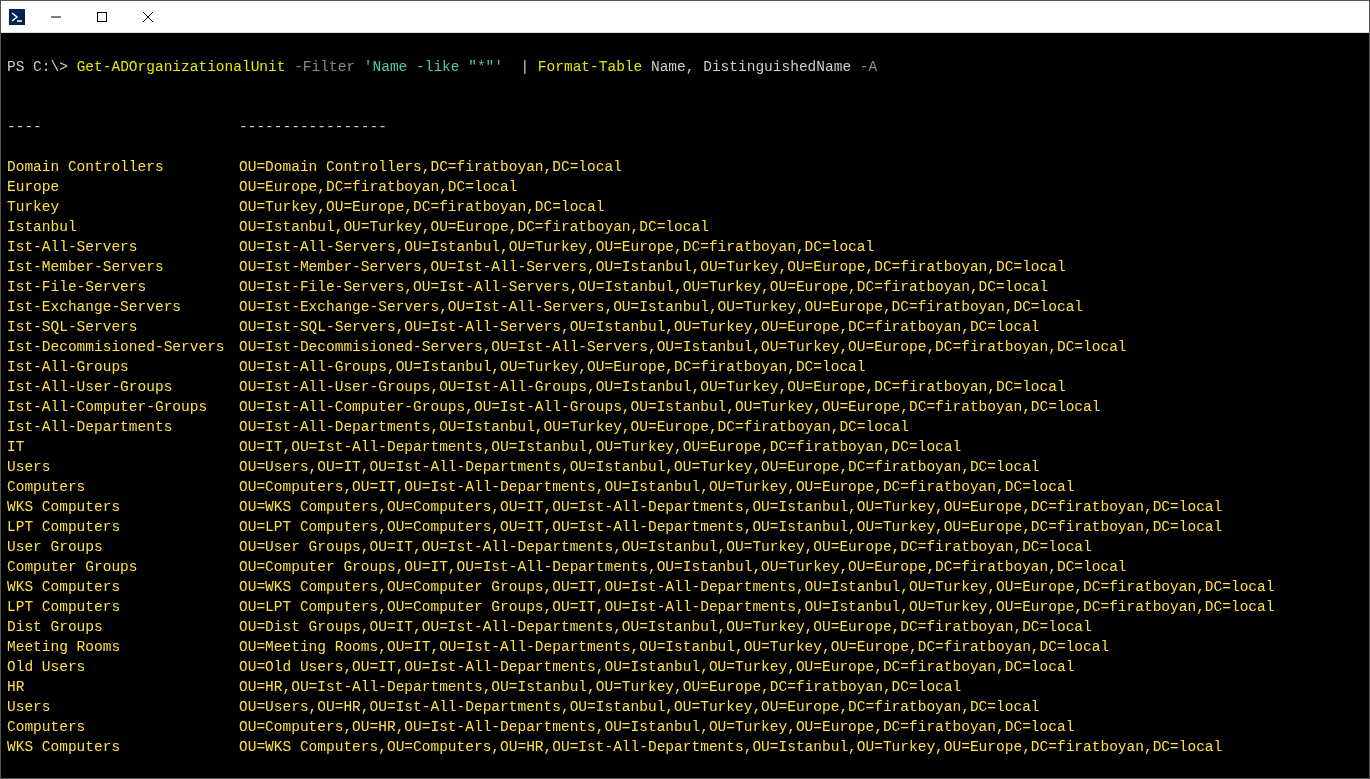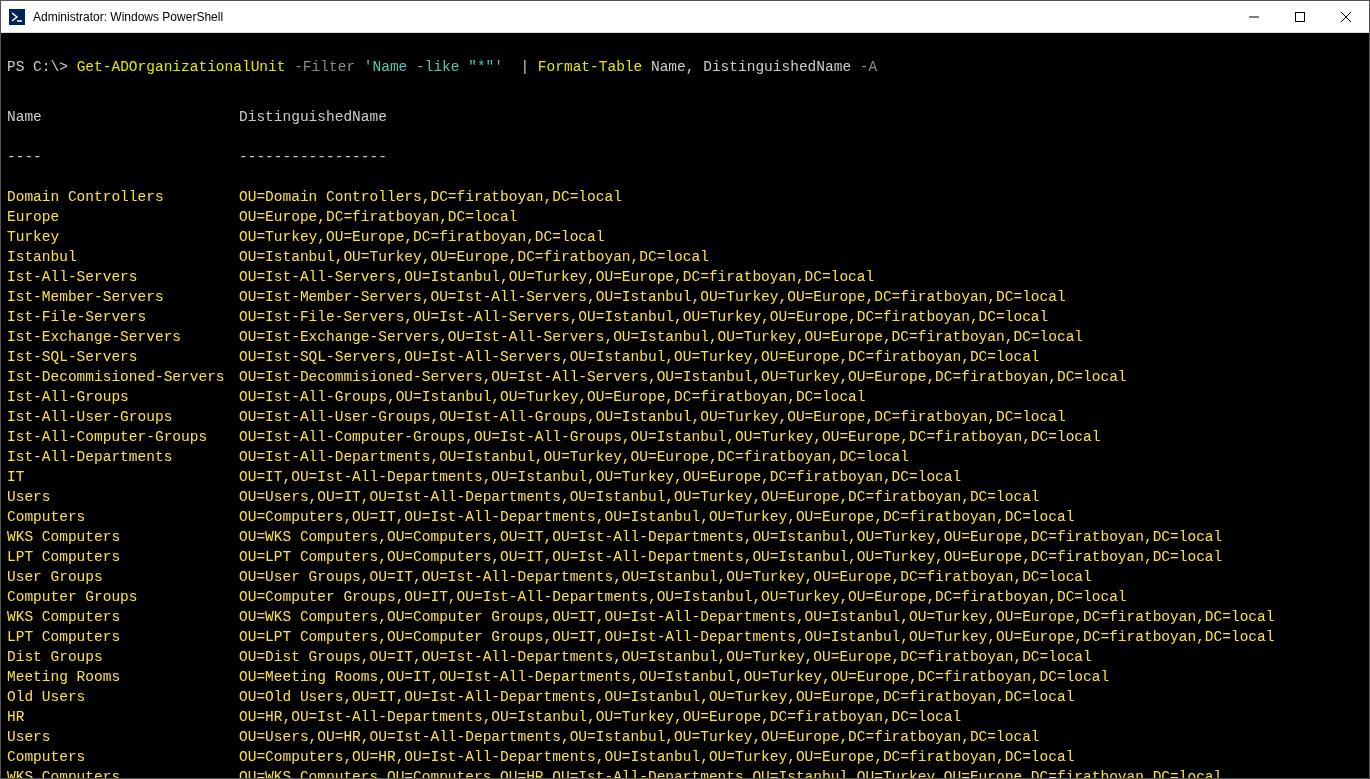--- a/index.html
+++ b/index.html
@@ -58,21 +58,21 @@
     flex: 1;
     background: #000000;
     color: #cccccc;
     padding: 4px 6px;
     font-size: 14.5px;
     line-height: 20px;
     white-space: pre;
     overflow: hidden;
     font-family: Consolas, "Courier New", monospace;
   }
-  .prompt-line { margin-bottom: 10px; }
+  .prompt-line { margin-bottom: 20px; }
   .ps-prompt { color: #cccccc; }
   .ps-cmd { color: #e6e600; }
   .ps-param { color: #888888; }
   .ps-string { color: #4ec9b0; }
   .ps-pipe { color: #cccccc; }
   .headers { color: #cccccc; }
   .row { color: #fde047; }
   .col-name { display: inline-block; width: 232px; }
   .col-dn { display: inline-block; }
 </style>
@@ -81,21 +81,20 @@
 
 <div class="window">
   <div class="titlebar">
     <span class="app-icon">
       <svg viewBox="0 0 16 16">
           <rect width="16" height="16" fill="#012456"></rect>
           <path d="M3 4 L8 8 L3 12" stroke="#fff" stroke-width="1.5" fill="none"></path>
           <line x1="8" y1="12" x2="13" y2="12" stroke="#fff" stroke-width="1.5"></line>
         </svg>
     </span>
-    <span class="title-text">Administrator: Windows PowerShell</span>
     <div class="window-controls">
       <button class="win-btn">
         <svg viewBox="0 0 10 10">
             <line x1="0" y1="5" x2="10" y2="5" stroke="#000" stroke-width="1"></line>
           </svg>
       </button>
       <button class="win-btn">
         <svg viewBox="0 0 10 10">
             <rect x="0.5" y="0.5" width="9" height="9" fill="none" stroke="#000" stroke-width="1"></rect>
           </svg>
@@ -104,17 +103,16 @@
         <svg viewBox="0 0 10 10">
             <line x1="0" y1="0" x2="10" y2="10" stroke="#000" stroke-width="1"></line>
             <line x1="10" y1="0" x2="0" y2="10" stroke="#000" stroke-width="1"></line>
           </svg>
       </button>
     </div>
   </div>
 
   <div class="terminal">
 <div class="prompt-line"><span class="ps-prompt">PS C:\&gt; </span><span class="ps-cmd">Get-ADOrganizationalUnit</span><span class="ps-param"> -Filter </span><span class="ps-string">'Name -like "*"'</span><span class="ps-pipe">  | </span><span class="ps-cmd">Format-Table</span><span class="ps-prompt"> Name, DistinguishedName </span><span class="ps-param">-A</span></div>
-<div class="headers"><span class="col-name">Name</span><span class="col-dn">DistinguishedName</span></div>
 <div class="headers"><span class="col-name">----</span><span class="col-dn">-----------------</span></div>
 <div id="rows-container"><div class="row"><span class="col-name">Domain Controllers</span><span class="col-dn">OU=Domain Controllers,DC=firatboyan,DC=local</span></div><div class="row"><span class="col-name">Europe</span><span class="col-dn">OU=Europe,DC=firatboyan,DC=local</span></div><div class="row"><span class="col-name">Turkey</span><span class="col-dn">OU=Turkey,OU=Europe,DC=firatboyan,DC=local</span></div><div class="row"><span class="col-name">Istanbul</span><span class="col-dn">OU=Istanbul,OU=Turkey,OU=Europe,DC=firatboyan,DC=local</span></div><div class="row"><span class="col-name">Ist-All-Servers</span><span class="col-dn">OU=Ist-All-Servers,OU=Istanbul,OU=Turkey,OU=Europe,DC=firatboyan,DC=local</span></div><div class="row"><span class="col-name">Ist-Member-Servers</span><span class="col-dn">OU=Ist-Member-Servers,OU=Ist-All-Servers,OU=Istanbul,OU=Turkey,OU=Europe,DC=firatboyan,DC=local</span></div><div class="row"><span class="col-name">Ist-File-Servers</span><span class="col-dn">OU=Ist-File-Servers,OU=Ist-All-Servers,OU=Istanbul,OU=Turkey,OU=Europe,DC=firatboyan,DC=local</span></div><div class="row"><span class="col-name">Ist-Exchange-Servers</span><span class="col-dn">OU=Ist-Exchange-Servers,OU=Ist-All-Servers,OU=Istanbul,OU=Turkey,OU=Europe,DC=firatboyan,DC=local</span></div><div class="row"><span class="col-name">Ist-SQL-Servers</span><span class="col-dn">OU=Ist-SQL-Servers,OU=Ist-All-Servers,OU=Istanbul,OU=Turkey,OU=Europe,DC=firatboyan,DC=local</span></div><div class="row"><span class="col-name">Ist-Decommisioned-Servers</span><span class="col-dn">OU=Ist-Decommisioned-Servers,OU=Ist-All-Servers,OU=Istanbul,OU=Turkey,OU=Europe,DC=firatboyan,DC=local</span></div><div class="row"><span class="col-name">Ist-All-Groups</span><span class="col-dn">OU=Ist-All-Groups,OU=Istanbul,OU=Turkey,OU=Europe,DC=firatboyan,DC=local</span></div><div class="row"><span class="col-name">Ist-All-User-Groups</span><span class="col-dn">OU=Ist-All-User-Groups,OU=Ist-All-Groups,OU=Istanbul,OU=Turkey,OU=Europe,DC=firatboyan,DC=local</span></div><div class="row"><span class="col-name">Ist-All-Computer-Groups</span><span class="col-dn">OU=Ist-All-Computer-Groups,OU=Ist-All-Groups,OU=Istanbul,OU=Turkey,OU=Europe,DC=firatboyan,DC=local</span></div><div class="row"><span class="col-name">Ist-All-Departments</span><span class="col-dn">OU=Ist-All-Departments,OU=Istanbul,OU=Turkey,OU=Europe,DC=firatboyan,DC=local</span></div><div class="row"><span class="col-name">IT</span><span class="col-dn">OU=IT,OU=Ist-All-Departments,OU=Istanbul,OU=Turkey,OU=Europe,DC=firatboyan,DC=local</span></div><div class="row"><span class="col-name">Users</span><span class="col-dn">OU=Users,OU=IT,OU=Ist-All-Departments,OU=Istanbul,OU=Turkey,OU=Europe,DC=firatboyan,DC=local</span></div><div class="row"><span class="col-name">Computers</span><span class="col-dn">OU=Computers,OU=IT,OU=Ist-All-Departments,OU=Istanbul,OU=Turkey,OU=Europe,DC=firatboyan,DC=local</span></div><div class="row"><span class="col-name">WKS Computers</span><span class="col-dn">OU=WKS Computers,OU=Computers,OU=IT,OU=Ist-All-Departments,OU=Istanbul,OU=Turkey,OU=Europe,DC=firatboyan,DC=local</span></div><div class="row"><span class="col-name">LPT Computers</span><span class="col-dn">OU=LPT Computers,OU=Computers,OU=IT,OU=Ist-All-Departments,OU=Istanbul,OU=Turkey,OU=Europe,DC=firatboyan,DC=local</span></div><div class="row"><span class="col-name">User Groups</span><span class="col-dn">OU=User Groups,OU=IT,OU=Ist-All-Departments,OU=Istanbul,OU=Turkey,OU=Europe,DC=firatboyan,DC=local</span></div><div class="row"><span class="col-name">Computer Groups</span><span class="col-dn">OU=Computer Groups,OU=IT,OU=Ist-All-Departments,OU=Istanbul,OU=Turkey,OU=Europe,DC=firatboyan,DC=local</span></div><div class="row"><span class="col-name">WKS Computers</span><span class="col-dn">OU=WKS Computers,OU=Computer Groups,OU=IT,OU=Ist-All-Departments,OU=Istanbul,OU=Turkey,OU=Europe,DC=firatboyan,DC=local</span></div><div class="row"><span class="col-name">LPT Computers</span><span class="col-dn">OU=LPT Computers,OU=Computer Groups,OU=IT,OU=Ist-All-Departments,OU=Istanbul,OU=Turkey,OU=Europe,DC=firatboyan,DC=local</span></div><div class="row"><span class="col-name">Dist Groups</span><span class="col-dn">OU=Dist Groups,OU=IT,OU=Ist-All-Departments,OU=Istanbul,OU=Turkey,OU=Europe,DC=firatboyan,DC=local</span></div><div class="row"><span class="col-name">Meeting Rooms</span><span class="col-dn">OU=Meeting Rooms,OU=IT,OU=Ist-All-Departments,OU=Istanbul,OU=Turkey,OU=Europe,DC=firatboyan,DC=local</span></div><div class="row"><span class="col-name">Old Users</span><span class="col-dn">OU=Old Users,OU=IT,OU=Ist-All-Departments,OU=Istanbul,OU=Turkey,OU=Europe,DC=firatboyan,DC=local</span></div><div class="row"><span class="col-name">HR</span><span class="col-dn">OU=HR,OU=Ist-All-Departments,OU=Istanbul,OU=Turkey,OU=Europe,DC=firatboyan,DC=local</span></div><div class="row"><span class="col-name">Users</span><span class="col-dn">OU=Users,OU=HR,OU=Ist-All-Departments,OU=Istanbul,OU=Turkey,OU=Europe,DC=firatboyan,DC=local</span></div><div class="row"><span class="col-name">Computers</span><span class="col-dn">OU=Computers,OU=HR,OU=Ist-All-Departments,OU=Istanbul,OU=Turkey,OU=Europe,DC=firatboyan,DC=local</span></div><div class="row"><span class="col-name">WKS Computers</span><span class="col-dn">OU=WKS Computers,OU=Computers,OU=HR,OU=Ist-All-Departments,OU=Istanbul,OU=Turkey,OU=Europe,DC=firatboyan,DC=local</span></div></div>
   </div>
 </div>
 
 </body></html>

